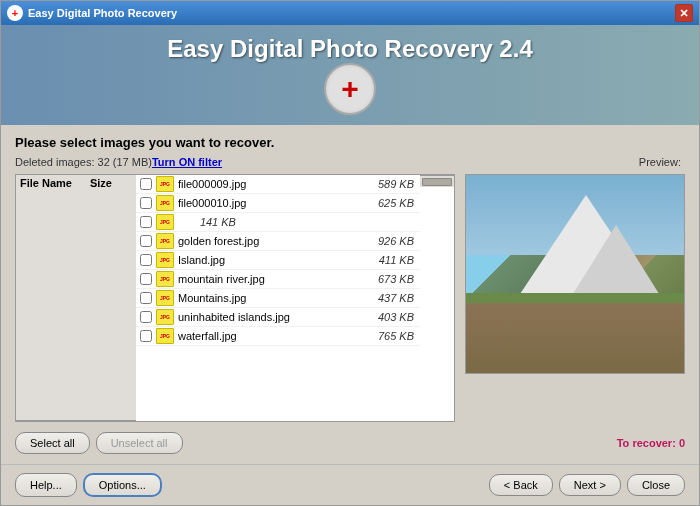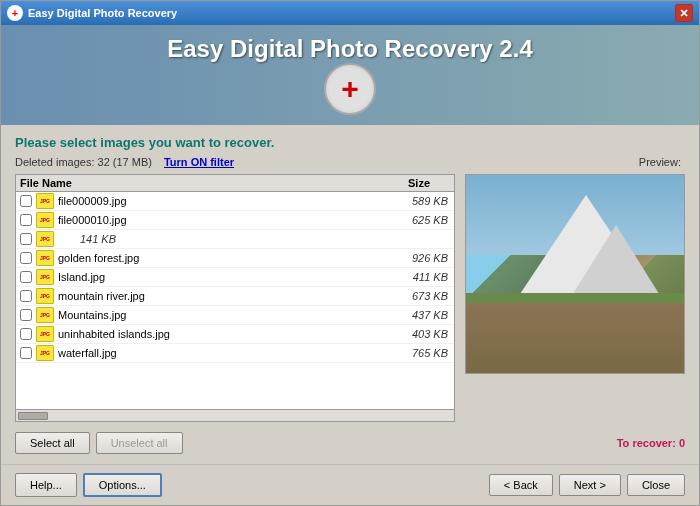--- a/index.html
+++ b/index.html
@@ -98,26 +98,25 @@
       flex: 1;
       background: #d4d0c8;
       padding: 10px 14px;
       display: flex;
       flex-direction: column;
       gap: 6px;
     }
     .instruction {
       font-size: 13px;
       font-weight: bold;
-      color: #0f766e;
+      color: #000000;
     }
     .info-row {
       display: flex;
       align-items: center;
-      gap: 12px;
       font-size: 11px;
     }
     .info-text {
       color: #333;
     }
     .filter-link {
       color: #0000cc;
       font-weight: bold;
       text-decoration: underline;
       cursor: pointer;
@@ -130,21 +129,21 @@
     .main-area {
       display: flex;
       gap: 10px;
       flex: 1;
     }
     .file-list-container {
       flex: 1;
       border: 1px solid #999;
       background: white;
       display: flex;
-      flex-direction: column;
+      flex-direction: row;
       overflow: hidden;
     }
     .file-list-header {
       display: flex;
       background: #e0ddd8;
       border-bottom: 1px solid #999;
       padding: 2px 4px;
     }
     .col-filename {
       flex: 1;
@@ -296,21 +295,21 @@
       font-size: 11px;
       color: #be185d;
       font-weight: bold;
     }
     .btn {
       padding: 4px 14px;
       font-size: 11px;
       border: 1px solid #888;
       background: linear-gradient(to bottom, #f0eeea, #dddad4);
       cursor: pointer;
-      border-radius: 2px;
+      border-radius: 10px;
       color: #000;
     }
     .btn:disabled {
       color: #999;
       cursor: default;
     }
     .btn-highlighted {
       border: 2px solid #4a80c0;
       background: linear-gradient(to bottom, #f0eeea, #dddad4);
     }

